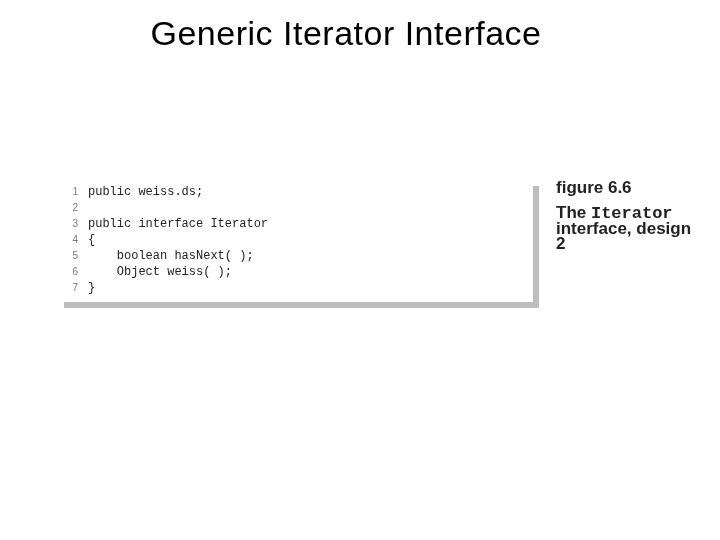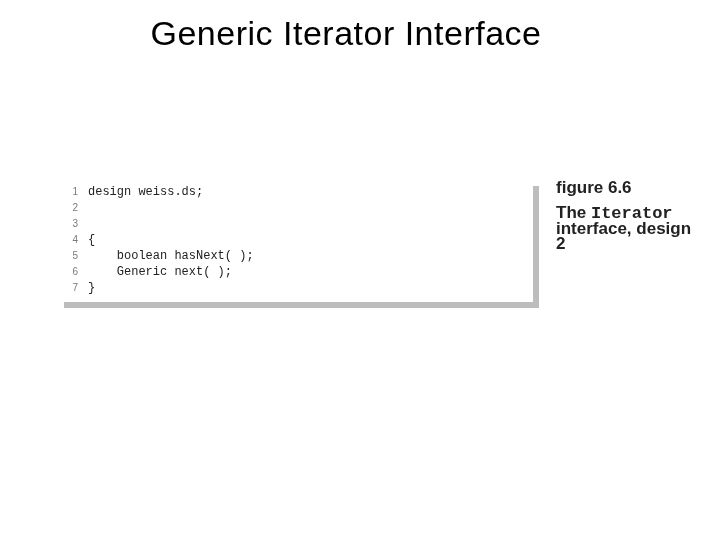--- a/index.html
+++ b/index.html
@@ -99,26 +99,26 @@
 <body>
 
 <div class="slide">
 
   <div class="title">Generic Iterator Interface</div>
 
   <div class="figure-area">
 
     <div class="code-block">
       <div class="code-inner">
-        <div class="code-line"><span class="ln">1</span><span>design weiss.ds;</span></div>
+        <div class="code-line"><span class="ln">1</span><span>public weiss.ds;</span></div>
         <div class="code-line"><span class="ln">2</span><span></span></div>
-        <div class="code-line"><span class="ln">3</span></div>
+        <div class="code-line"><span class="ln">3</span><span>public interface Iterator</span></div>
         <div class="code-line"><span class="ln">4</span><span>{</span></div>
         <div class="code-line"><span class="ln">5</span><span>    boolean hasNext( );</span></div>
-        <div class="code-line"><span class="ln">6</span><span>    Generic next( );</span></div>
+        <div class="code-line"><span class="ln">6</span><span>    Object weiss( );</span></div>
         <div class="code-line"><span class="ln">7</span><span>}</span></div>
       </div>
       <div class="shadow-right"></div>
       <div class="shadow-bottom"></div>
     </div>
 
     <div class="caption">
       <div class="label">figure 6.6</div>
       <div class="desc">
         <span>The </span><span class="mono">Iterator</span><span> interface, design 2</span>

